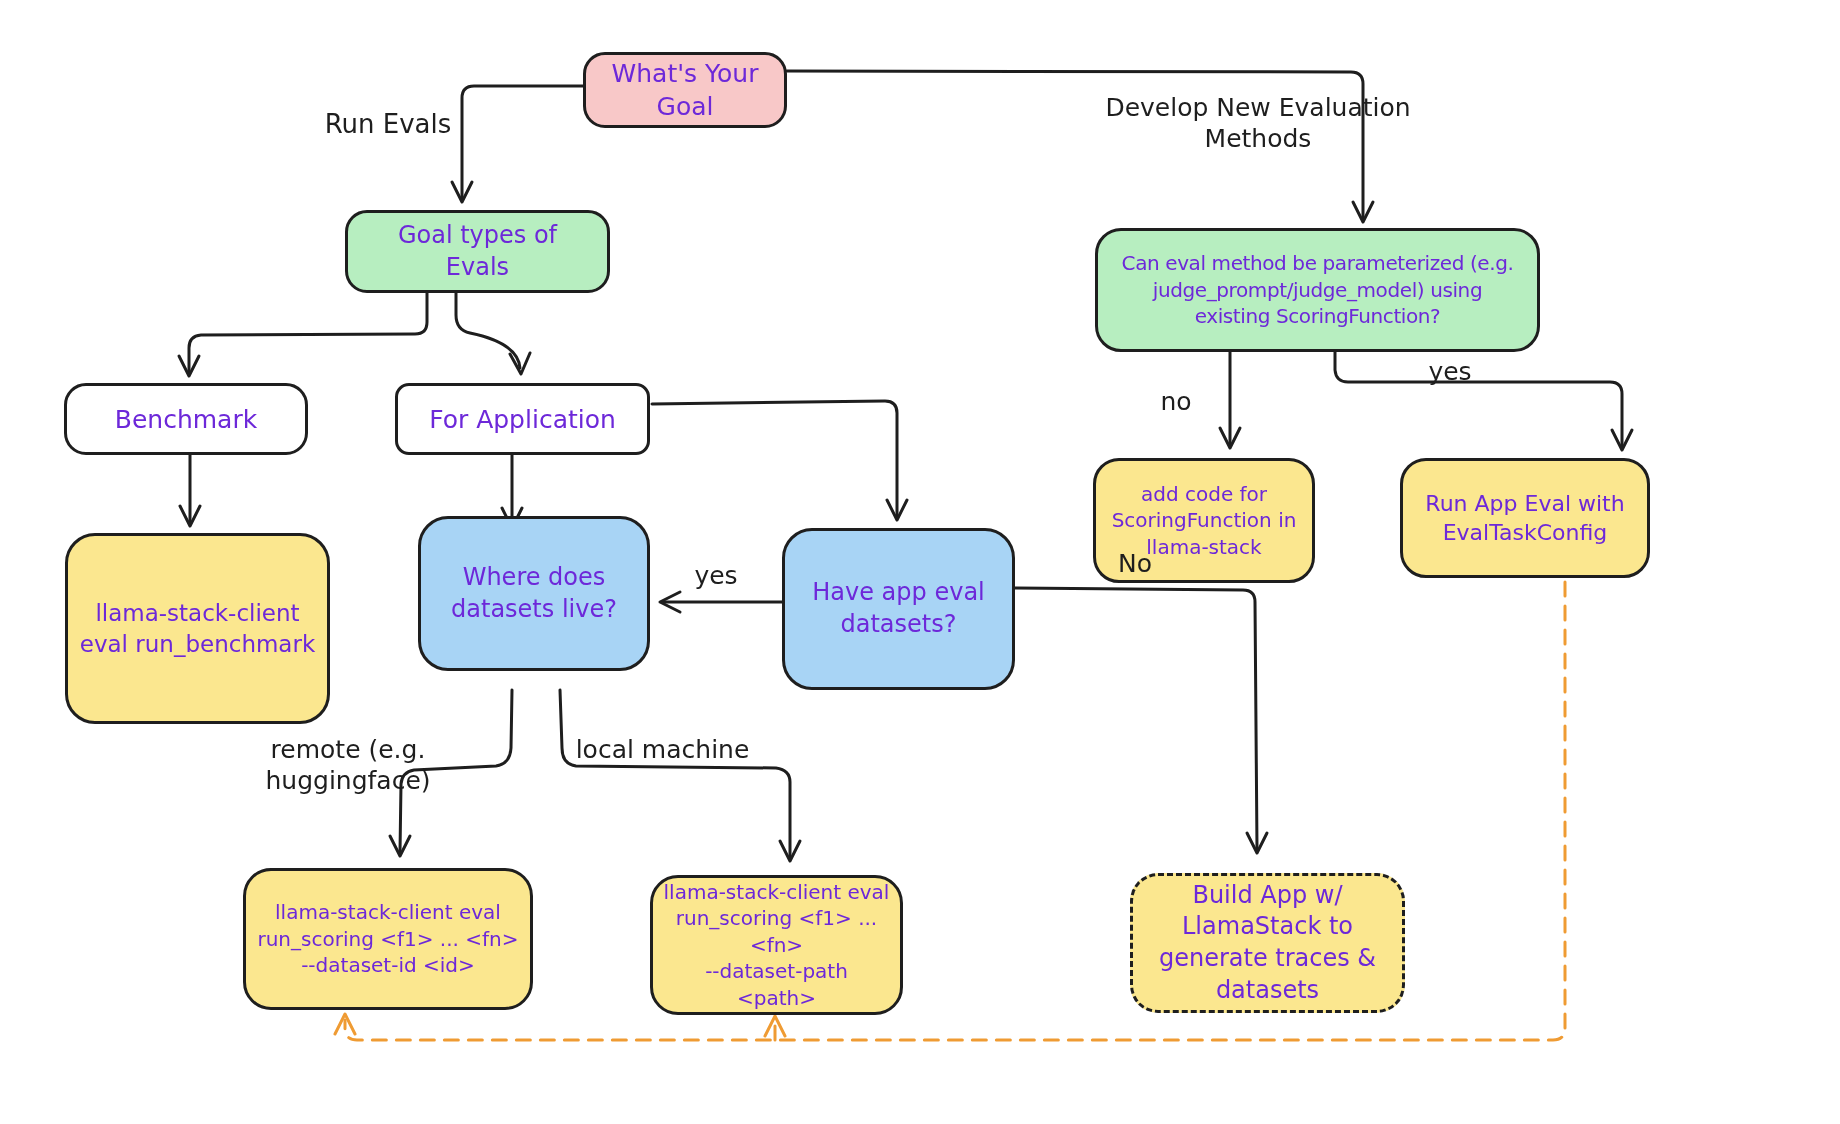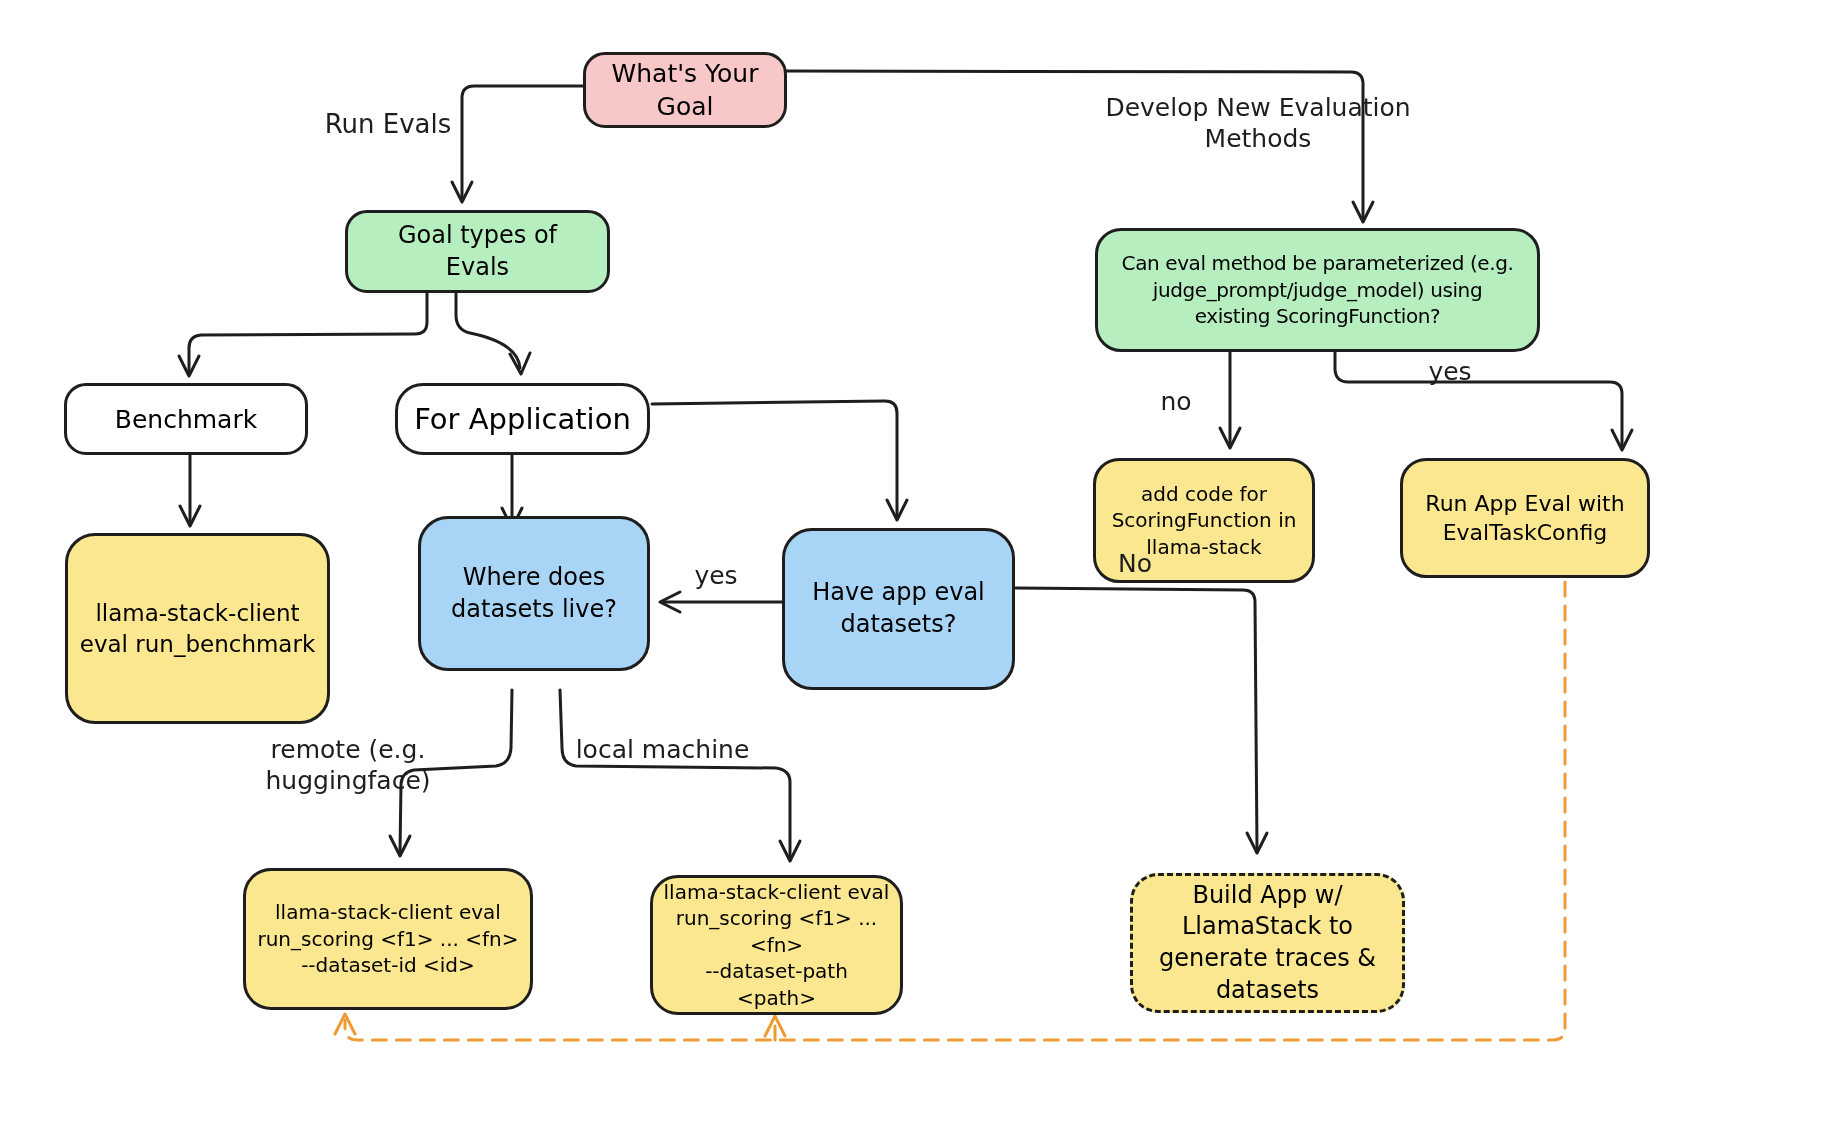--- a/index.html
+++ b/index.html
@@ -6,30 +6,30 @@
   #canvas{
     position:relative;width:1840px;height:1124px;background:#ffffff;overflow:hidden;
     font-family:"DejaVu Sans", "Liberation Sans", sans-serif;color:#1e1e1e;
   }
   svg.wires{position:absolute;left:0;top:0;z-index:1;}
   .node{
     position:absolute;z-index:2;box-sizing:border-box;
     border:3px solid #1e1e1e;border-radius:26px;
     display:flex;align-items:center;justify-content:center;
     text-align:center;white-space:pre-line;line-height:1.32;
-    padding:6px 10px;color:#000000;
+    padding:6px 10px;color:#6d28d9;
   }
   .lbl{
     position:absolute;z-index:2;text-align:center;white-space:pre-line;
     font-size:25px;line-height:1.25;color:#1e1e1e;
   }
   #n-goal{left:583px;top:52px;width:204px;height:76px;background:#f8c8c8;font-size:25px;border-radius:22px;}
   #n-which{left:345px;top:210px;width:265px;height:83px;background:#b7eec0;font-size:24px;border-radius:22px;}
   #n-benchmark{left:64px;top:383px;width:244px;height:72px;background:#ffffff;font-size:25px;border-radius:22px;}
-  #n-forapp{left:395px;top:383px;width:255px;height:72px;background:#ffffff;font-size:29px;border-radius:28px;}
+  #n-forapp{left:395px;top:383px;width:255px;height:72px;background:#ffffff;font-size:25px;border-radius:14px;}
   #n-runbench{left:65px;top:533px;width:265px;height:191px;background:#fbe78f;font-size:23px;border-radius:30px;}
   #n-where{left:418px;top:516px;width:232px;height:155px;background:#a8d4f5;font-size:24px;border-radius:30px;}
   #n-have{left:782px;top:528px;width:233px;height:162px;background:#a8d4f5;font-size:24px;border-radius:30px;}
   #n-canparam{left:1095px;top:228px;width:445px;height:124px;background:#b7eec0;font-size:20px;letter-spacing:-0.4px;}
   #n-addcode{left:1093px;top:458px;width:222px;height:125px;background:#fbe78f;font-size:20px;}
   #n-runapp{left:1400px;top:458px;width:250px;height:120px;background:#fbe78f;font-size:22px;}
   #n-scoringid{left:243px;top:868px;width:290px;height:142px;background:#fbe78f;font-size:20px;border-radius:28px;}
   #n-scoringpath{left:650px;top:875px;width:253px;height:140px;background:#fbe78f;font-size:20px;border-radius:28px;}
   #n-buildapp{left:1130px;top:873px;width:275px;height:140px;background:#fbe78f;font-size:24px;border-radius:28px;border-style:dashed;}
   #l-runevals{left:303px;top:108px;width:170px;font-size:26px;}

